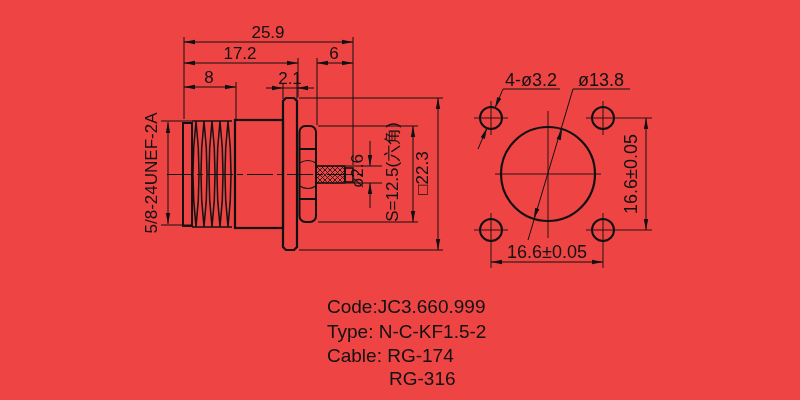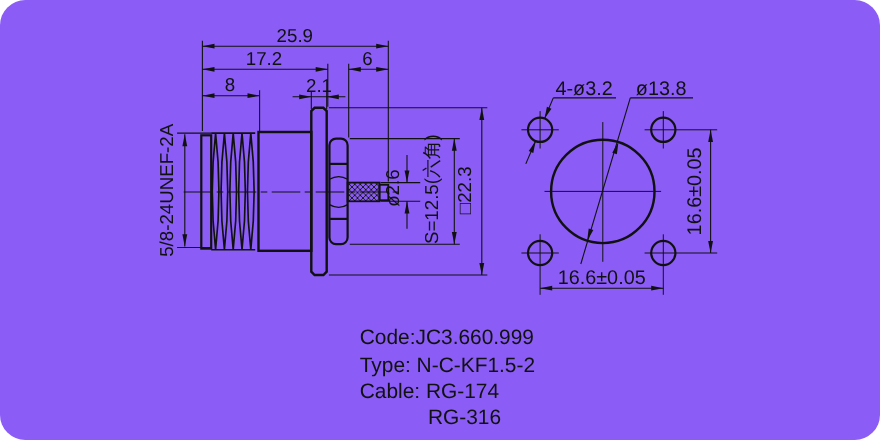--- a/index.html
+++ b/index.html
@@ -1,17 +1,17 @@
 <!DOCTYPE html>
 <html><head>
 <meta charset="utf-8">
 <style>
   html,body{margin:0;padding:0;background:#fff;}
-  .canvas{position:relative;width:800px;height:400px;background:#8b5cf6;overflow:hidden;
-          font-family:"Liberation Sans", sans-serif;border-radius:23px;}
+  .canvas{position:relative;width:800px;height:400px;background:#ef4444;overflow:hidden;
+          font-family:"Liberation Sans", sans-serif;}
   svg{display:block;}
   svg text{fill:#111;font-family:"Liberation Sans", sans-serif;}
   .dim{font-size:17px;}
   .dimsm{font-size:17px;}
   .lbl{font-size:18px;}
   .note{font-size:19px;}
 </style>
 </head>
 <body>
 

